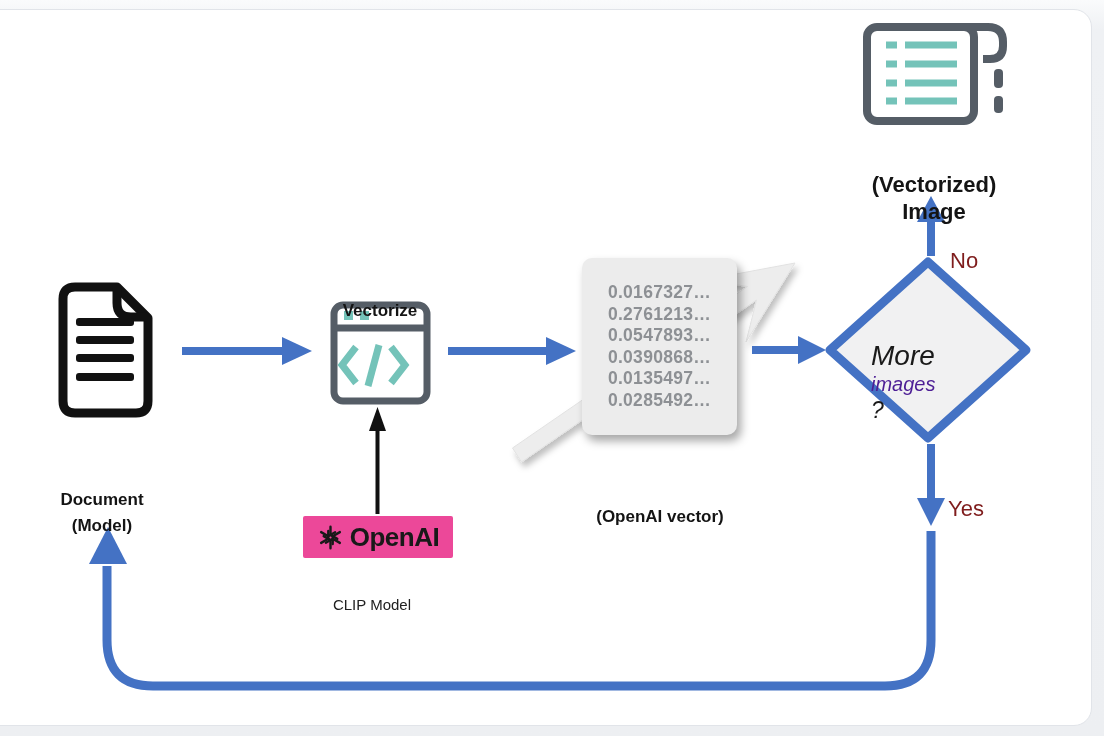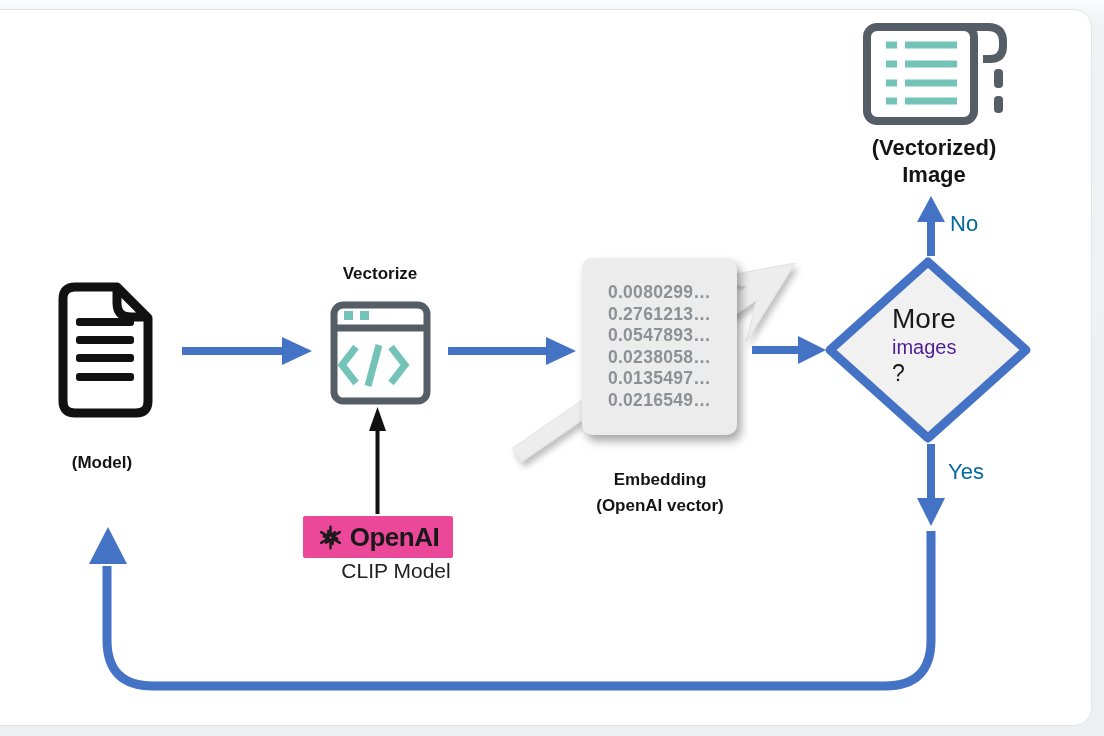--- a/index.html
+++ b/index.html
@@ -9,49 +9,49 @@
     font-family:"Liberation Sans", sans-serif;
     -webkit-font-smoothing:antialiased;
   }
   .stage{position:relative;width:1104px;height:736px;}
   .card{
     position:absolute;left:-24px;top:9px;width:1116px;height:717px;
     background:#ffffff;border:1px solid #e1e4e9;border-radius:18px;
     box-sizing:border-box;z-index:0;
   }
   svg.layer{position:absolute;left:0;top:0;z-index:1;}
-  .txt{position:absolute;z-index:3;color:#111;}
+  .txt{position:absolute;z-index:3;color:#111;margin-top:37px;}
   .center{text-align:center;}
   .lbl-bold{font-weight:bold;font-size:17px;line-height:26px;color:#141414;}
   .doc-label{left:20px;top:450px;width:164px;}
   .vec-title{left:298px;top:261px;width:164px;}
   .emb-label{left:558px;top:467px;width:204px;}
   .idx-label{left:834px;top:134px;width:200px;font-size:22px;line-height:27px;}
   .openai-chip{
     position:absolute;left:303px;top:516px;width:150px;height:42px;z-index:3;
     background:#ec4899;border-radius:2px;display:flex;align-items:center;
     justify-content:center;gap:6px;
   }
   .openai-word{font-weight:bold;font-size:26px;letter-spacing:-0.5px;color:#191919;}
-  .clip-label{left:314px;top:559px;width:164px;font-size:21px;color:#202020;}
+  .clip-label{left:290px;top:559px;width:164px;font-size:15px;color:#202020;}
   .emb-box{
     position:absolute;left:582px;top:258px;width:155px;height:177px;z-index:2;
     background:#ececec;border-radius:10px;
     box-shadow:4px 6px 10px rgba(0,0,0,0.35);
     display:flex;flex-direction:column;justify-content:center;align-items:center;
   }
   .emb-box .num{
     font-weight:bold;font-size:17.5px;line-height:21.5px;color:#8d9094;
     letter-spacing:0.3px;
   }
-  .decision-text{left:892px;top:303px;width:120px;z-index:3;}
+  .decision-text{left:871px;top:303px;width:120px;z-index:3;font-style:italic;}
   .decision-text .l1{font-size:28px;line-height:31px;color:#1a1a1a;}
   .decision-text .l2{font-size:20px;line-height:26px;color:#4c1d95;}
   .decision-text .l3{font-size:23px;line-height:27px;color:#1a1a1a;}
-  .edge-lbl{font-size:22px;color:#0369a1;z-index:3;}
+  .edge-lbl{font-size:22px;color:#7f1d1d;z-index:3;}
   .no-lbl{left:950px;top:211px;}
   .yes-lbl{left:948px;top:459px;}
 </style>
 </head>
 <body>
 
 <div class="stage">
 
   <div class="card"></div>
 
@@ -136,29 +136,30 @@
           <line x1="905" y1="64" x2="957" y2="64"></line>
         <line x1="886" y1="83" x2="897" y2="83"></line>
           <line x1="905" y1="83" x2="957" y2="83"></line>
         <line x1="886" y1="101" x2="897" y2="101"></line>
           <line x1="905" y1="101" x2="957" y2="101"></line>
       </g>
     </g>
   </svg>
 
   <div class="emb-box">
-    <div class="num">0.0080299…</div>
+    <div class="num">0.0167327…</div>
     <div class="num">0.2761213…</div>
     <div class="num">0.0547893…</div>
-    <div class="num">0.0238058…</div>
+    <div class="num">0.0390868…</div>
     <div class="num">0.0135497…</div>
-    <div class="num">0.0216549…</div>
+    <div class="num">0.0285492…</div>
   </div>
 
   <div class="txt center lbl-bold doc-label">
+    <div>Document</div>
     <div>(Model)</div>
   </div>
 
   <div class="txt center lbl-bold vec-title">Vectorize</div>
 
   <div class="openai-chip">
     <svg width="27" height="27" viewBox="-13.5 -13.5 27 27">
       <g fill="none" stroke="#191919" stroke-width="2.4" stroke-linecap="round" stroke-linejoin="round">
         <path d="M 0 -10.8 L 0 -2.6 L 6.8 1.4"></path>
         <path d="M 0 -10.8 L 0 -2.6 L 6.8 1.4" transform="rotate(60)"></path>
@@ -166,21 +167,20 @@
         <path d="M 0 -10.8 L 0 -2.6 L 6.8 1.4" transform="rotate(180)"></path>
         <path d="M 0 -10.8 L 0 -2.6 L 6.8 1.4" transform="rotate(240)"></path>
         <path d="M 0 -10.8 L 0 -2.6 L 6.8 1.4" transform="rotate(300)"></path>
       </g>
     </svg>
     <span class="openai-word">OpenAI</span>
   </div>
   <div class="txt center clip-label">CLIP Model</div>
 
   <div class="txt center lbl-bold emb-label">
-    <div>Embedding</div>
     <div>(OpenAI vector)</div>
   </div>
 
   <div class="txt decision-text">
     <div class="l1">More</div>
     <div class="l2">images</div>
     <div class="l3">?</div>
   </div>
 
   <div class="txt center lbl-bold idx-label">

